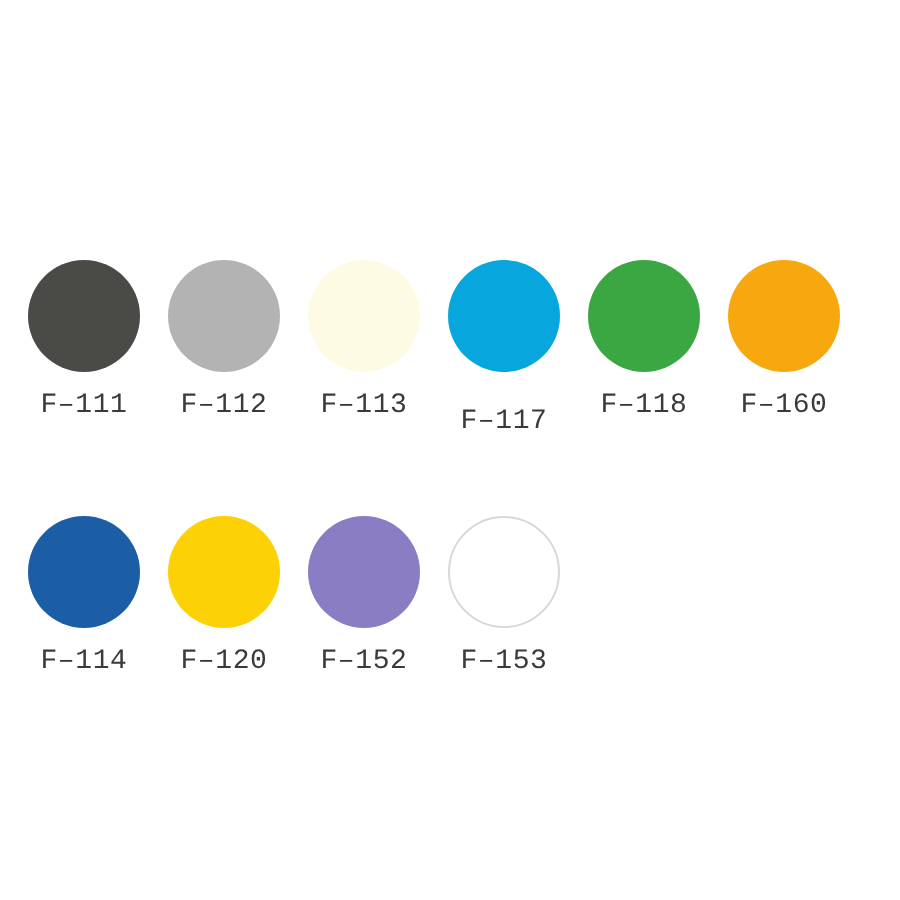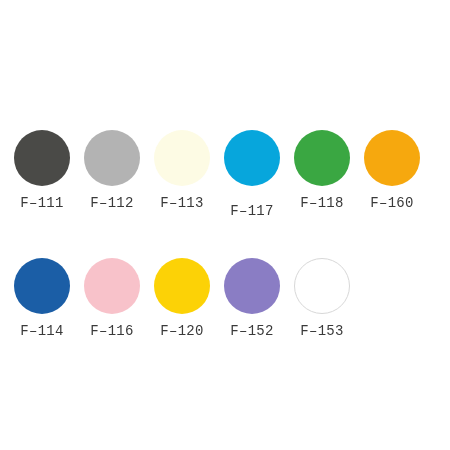--- a/index.html
+++ b/index.html
@@ -102,24 +102,20 @@
         <div class="swatch-label" style="color: rgb(58, 58, 58);">F–160</div>
       </div>
     </div>
 
     <div class="swatch-row">
       <div class="swatch-cell">
         <div class="swatch-dot" style="background: rgb(27, 94, 166);"></div>
         <div class="swatch-label" style="color: rgb(58, 58, 58);">F–114</div>
       </div>
       <div class="swatch-cell">
-        <div class="swatch-dot" style="background: rgb(248, 194, 202);"></div>
-        <div class="swatch-label" style="color: rgb(58, 58, 58);">F–116</div>
-      </div>
-      <div class="swatch-cell">
         <div class="swatch-dot" style="background: rgb(252, 210, 6);"></div>
         <div class="swatch-label" style="color: rgb(58, 58, 58);">F–120</div>
       </div>
       <div class="swatch-cell">
         <div class="swatch-dot" style="background: rgb(138, 125, 196);"></div>
         <div class="swatch-label" style="color: rgb(58, 58, 58);">F–152</div>
       </div>
       <div class="swatch-cell">
         <div class="swatch-dot outlined" style="background: rgb(255, 255, 255);"></div>
         <div class="swatch-label" style="color: rgb(58, 58, 58);">F–153</div>

